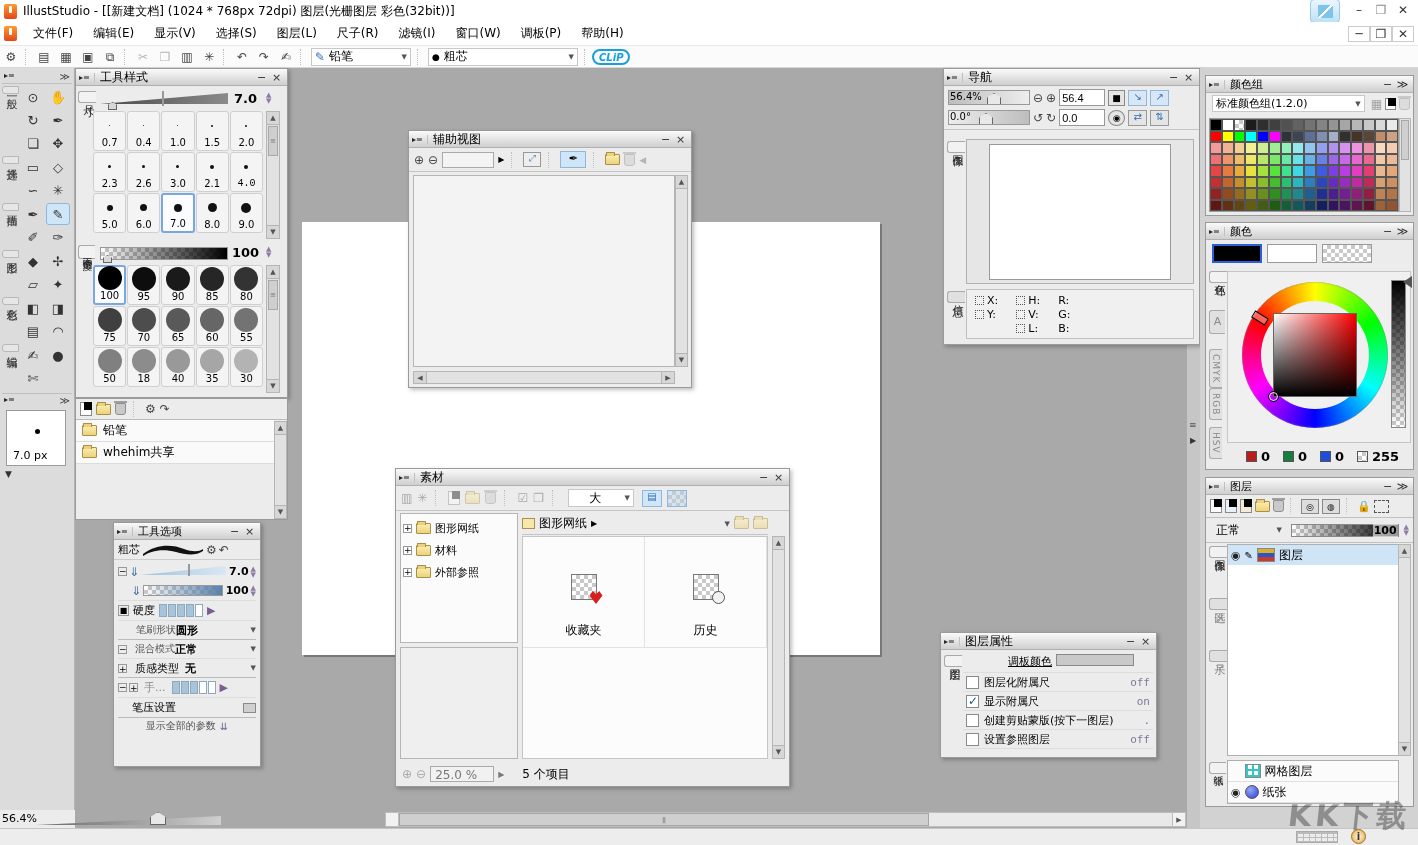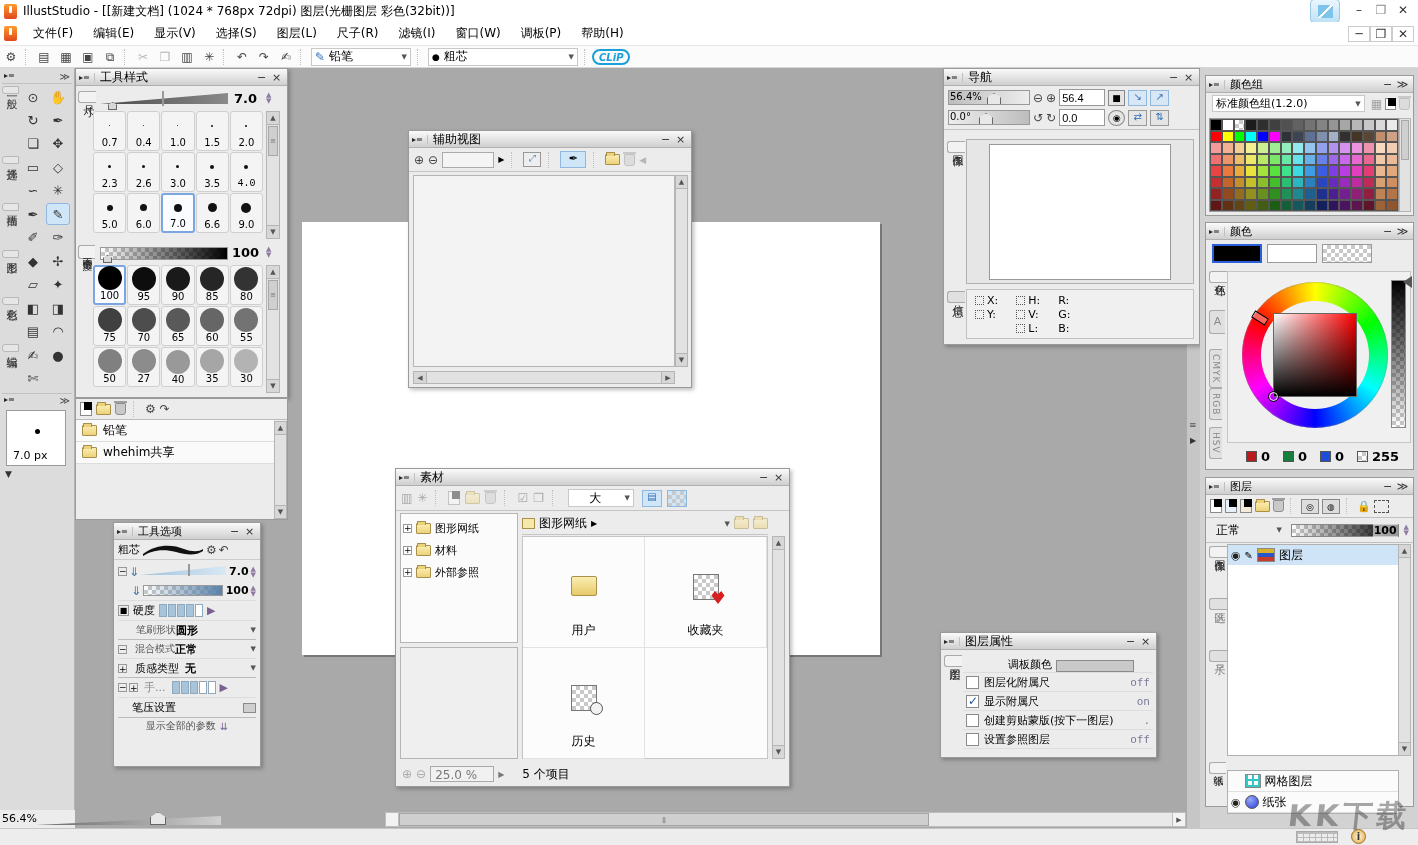--- a/index.html
+++ b/index.html
@@ -306,21 +306,21 @@
       <div class="cell" style="height: 40px;">
         <div class="dotwrap">
           <span class="dot" style="height: 3px; width: 3px;"></span>
         </div>
         <div class="clabel">3.0</div>
       </div>
       <div class="cell" style="height: 40px;">
         <div class="dotwrap">
           <span class="dot" style="height: 4px; width: 4px;"></span>
         </div>
-        <div class="clabel">3.5</div>
+        <div class="clabel">2.1</div>
       </div>
       <div class="cell" style="height: 40px; font-family: Liberation Mono, monospace;">
         <div class="dotwrap">
           <span class="dot" style="height: 4px; width: 4px;"></span>
         </div>
         <div class="clabel">4.0</div>
       </div>
       <div class="cell" style="height: 40px;">
         <div class="dotwrap">
           <span class="dot" style="height: 6px; width: 6px;"></span>
@@ -336,21 +336,21 @@
       <div class="cell sel" style="height: 40px;">
         <div class="dotwrap">
           <span class="dot" style="height: 8px; width: 8px;"></span>
         </div>
         <div class="clabel">7.0</div>
       </div>
       <div class="cell" style="height: 40px;">
         <div class="dotwrap">
           <span class="dot" style="height: 9px; width: 9px;"></span>
         </div>
-        <div class="clabel">6.6</div>
+        <div class="clabel">8.0</div>
       </div>
       <div class="cell" style="height: 40px;">
         <div class="dotwrap">
           <span class="dot" style="height: 10px; width: 10px;"></span>
         </div>
         <div class="clabel">9.0</div>
       </div>
     </div>
   <div class="scrollv" style="left:190px; top:42px; height:128px;">
     <div class="sarr">▲</div>
@@ -432,23 +432,23 @@
       <div class="cell" style="height: 40px;">
         <div class="dotwrap">
           <span class="dot" style="width: 24px; height: 24px; background: rgb(128, 128, 128);"></span>
         </div>
         <div class="clabel">50</div>
       </div>
       <div class="cell" style="height: 40px;">
         <div class="dotwrap">
           <span class="dot" style="width: 24px; height: 24px; background: rgb(140, 140, 140);"></span>
         </div>
-        <div class="clabel">27</div>
-      </div>
-      <div class="cell" style="height: 40px; justify-content: center;">
+        <div class="clabel">18</div>
+      </div>
+      <div class="cell" style="height: 40px;">
         <div class="dotwrap">
           <span class="dot" style="width: 24px; height: 24px; background: rgb(153, 153, 153);"></span>
         </div>
         <div class="clabel">40</div>
       </div>
       <div class="cell" style="height: 40px;">
         <div class="dotwrap">
           <span class="dot" style="width: 24px; height: 24px; background: rgb(166, 166, 166);"></span>
         </div>
         <div class="clabel">35</div>
@@ -665,24 +665,20 @@
     <span style="width:13px; height:11px; background:#f5e8a8; border:1px solid #a8904a;"></span>
     <span>图形网纸</span>
     <span style="font-size:8px;">▶</span>
     <span style="flex:1;"></span>
     <span class="dd">▼</span>
     <span class="ic-folder" style="opacity:.5;"></span>
     <span class="ic-folder" style="opacity:.5;"></span>
   </div>
   <div id="materials-grid" style="position:absolute; left:126px; top:67px; width:246px; height:223px; background:#fcfcfc; border:1px solid #c5c5c5; display:grid; grid-template-columns:1fr 1fr; grid-auto-rows:111px;">
       <div style="border-right: 1px solid rgb(226, 226, 226); border-bottom: 1px solid rgb(226, 226, 226); display: flex; flex-direction: column; align-items: center; justify-content: flex-end; padding: 8px;">
-        <span style="width: 26px; height: 20px; background: linear-gradient(rgb(251, 238, 178), rgb(231, 201, 106)); border: 1px solid rgb(168, 144, 74); border-radius: 2px; margin-bottom: 26px;"></span>
-        <div>用户</div>
-      </div>
-      <div style="border-right: 1px solid rgb(226, 226, 226); border-bottom: 1px solid rgb(226, 226, 226); display: flex; flex-direction: column; align-items: center; justify-content: flex-end; padding: 8px;">
         <span class="chk" style="position: relative; width: 26px; height: 26px; border: 1px solid rgb(119, 119, 119); margin-bottom: 22px;">
           <span style="position: absolute; right: -7px; bottom: -5px; width: 13px; height: 13px; background: rgb(216, 31, 31); clip-path: polygon(50% 100%, 0px 35%, 25% 0px, 50% 25%, 75% 0px, 100% 35%);"></span>
         </span>
         <div>收藏夹</div>
       </div>
       <div style="border-right: 1px solid rgb(226, 226, 226); border-bottom: 1px solid rgb(226, 226, 226); display: flex; flex-direction: column; align-items: center; justify-content: flex-end; padding: 8px;">
         <span class="chk" style="position: relative; width: 26px; height: 26px; border: 1px solid rgb(119, 119, 119); margin-bottom: 22px;">
           <span style="position: absolute; right: -7px; bottom: -5px; width: 13px; height: 13px; border-radius: 50%; background: rgb(242, 242, 242); border: 1px solid rgb(85, 85, 85);"></span>
         </span>
         <div>历史</div>
@@ -778,21 +774,21 @@
 
 <div class="panel" style="left:940px; top:632px; width:217px; height:126px;">
   <div class="ptitle">
     <span class="flyout">▸≡</span>
     <span class="pname">图层属性</span>
     <span class="pbtn">−</span>
     <span class="pbtn">×</span>
   </div>
   <div class="vtab active" style="left:3px; top:22px;">图层</div>
   <div style="position:absolute; left:22px; top:21px; width:190px;">
-    <div style="display:flex; align-items:flex-end; height:19px; border-bottom:1px solid #ddd; padding:0 3px;">
+    <div style="display:flex; align-items:flex-start; height:19px; border-bottom:1px solid #ddd; padding:0 3px;text-decoration:underline;">
       <span style="margin-left:42px; font-size:11px;">调板颜色</span>
       <span style="margin-left:4px; width:78px; height:12px; background:#c9c9c9; border:1px solid #8a8a8a;"></span>
     </div>
     <div id="layer-prop-rows">
         <div style="display: flex; align-items: center; height: 19px; border-bottom: 1px solid rgb(221, 221, 221); padding: 0px 3px; font-size: 11px;">
           <span class="cb"></span>
           <span style="margin-left: 5px; flex: 1 1 0%;">图层化附属尺</span>
           <span style="color: rgb(122, 122, 154); font-family: &quot;DejaVu Sans Mono&quot;, monospace; font-size: 11px;">off</span>
         </div>
         <div style="display: flex; align-items: center; height: 19px; border-bottom: 1px solid rgb(221, 221, 221); padding: 0px 3px; font-size: 11px;">
@@ -1058,21 +1054,21 @@
           <span style="width: 18px; height: 14px; border: 1px solid rgb(136, 136, 136); background: linear-gradient(rgb(216, 176, 42) 33%, rgb(42, 86, 200) 33%, rgb(42, 86, 200) 66%, rgb(200, 58, 42) 66%);"></span>
           <span>图层</span>
         </div>
       </div>
   </div>
   <div class="scrollv" style="right:2px; top:66px; height:212px; width:13px;">
     <div class="sarr">▲</div>
       <div class="sarr bot">▼</div>
   </div>
   <div class="vtab active" style="left:3px; top:284px; font-size:10px;">纸张</div>
-  <div id="paper-rows" style="position:absolute; left:21px; top:292px; width:172px; height:44px; background:#fbfbfb; border:1px solid #b0b0b0;">
+  <div id="paper-rows" style="position:absolute; left:21px; top:282px; width:172px; height:44px; background:#fbfbfb; border:1px solid #b0b0b0;">
       <div style="display: flex; align-items: center; gap: 4px; height: 21px; padding: 0px 3px; border-bottom: 1px solid rgb(224, 224, 224);">
         <span class="ic-eye" style="visibility: hidden;">◉</span>
         <span style="width: 16px; height: 14px; border: 1px solid rgb(136, 136, 136); background: repeating-linear-gradient(90deg, rgb(53, 198, 198) 0px, rgb(53, 198, 198) 2px, transparent 2px, transparent 6px), repeating-linear-gradient(0deg, rgb(53, 198, 198) 0px, rgb(53, 198, 198) 2px, transparent 2px, transparent 6px) rgb(255, 255, 255);"></span>
         <span>网格图层</span>
       </div>
       <div style="display: flex; align-items: center; gap: 4px; height: 21px; padding: 0px 3px; border-bottom: 1px solid rgb(224, 224, 224);">
         <span class="ic-eye">◉</span>
         <span style="width: 14px; height: 14px; border-radius: 50%; background: radial-gradient(circle at 35% 30%, rgb(152, 168, 248), rgb(42, 62, 216)); border: 1px solid rgb(85, 85, 85);"></span>
         <span>纸张</span>
       </div>

